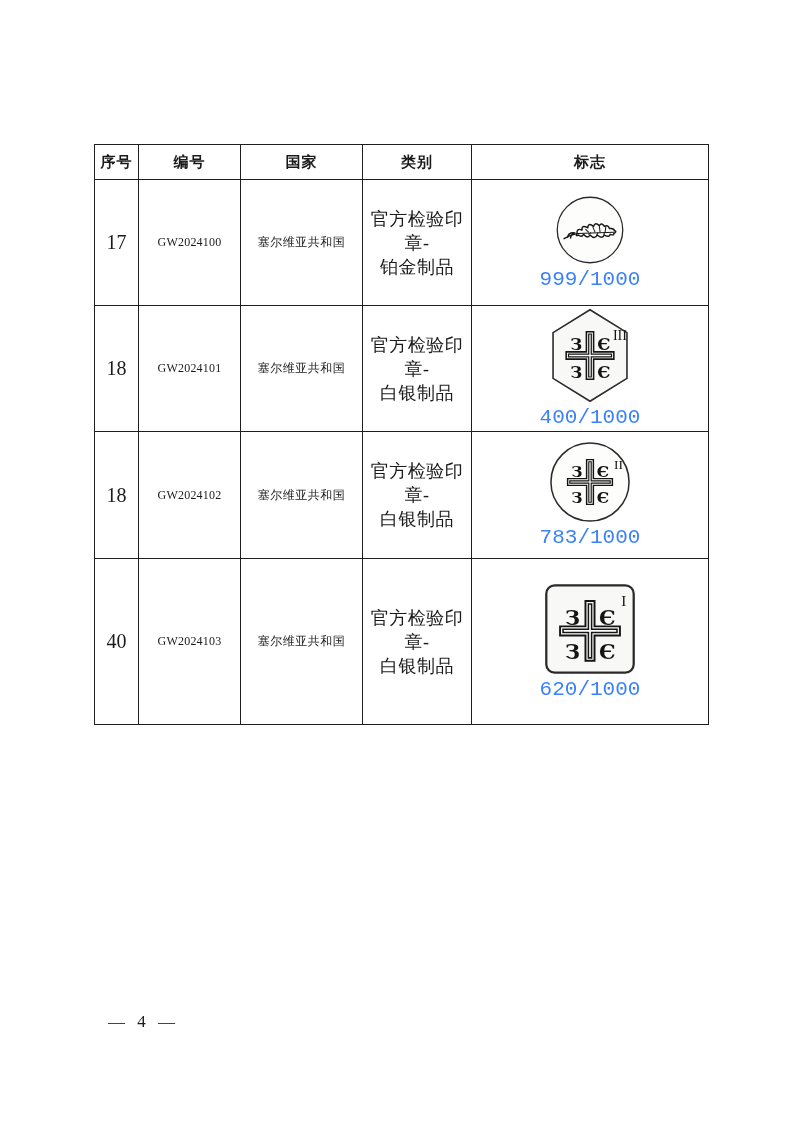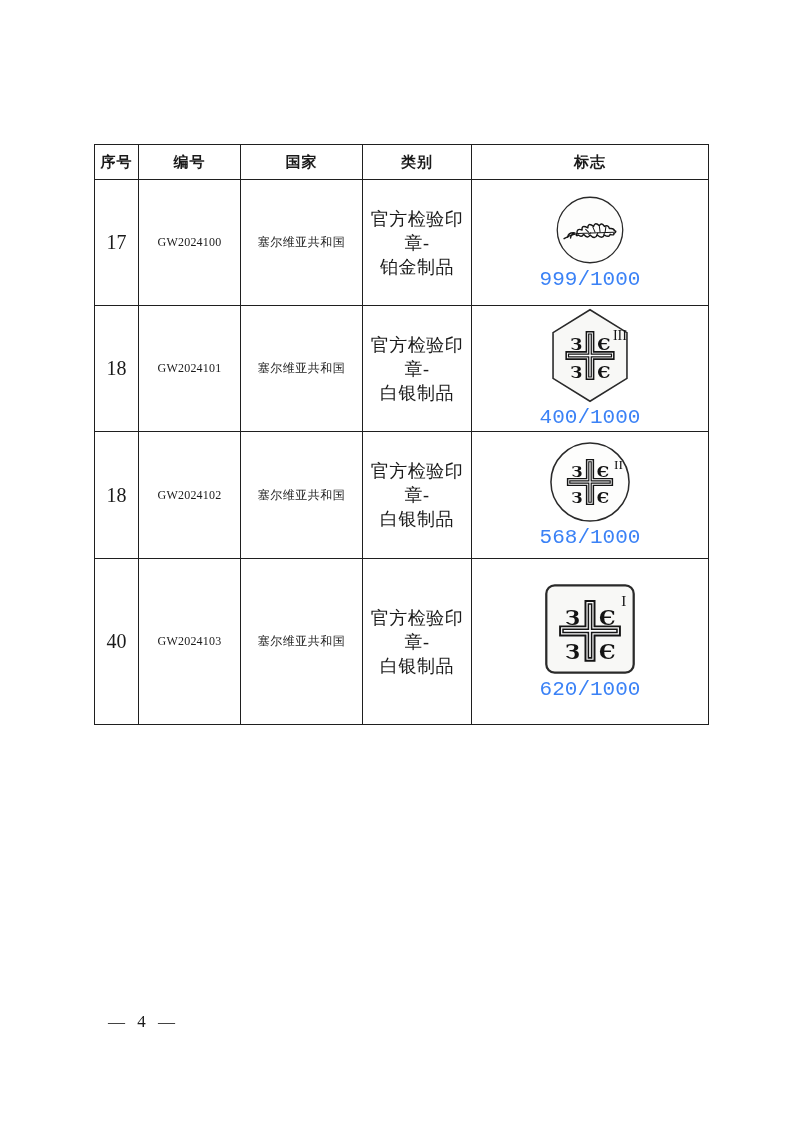--- a/index.html
+++ b/index.html
@@ -177,21 +177,21 @@
         <div>官方检验印章-</div>
         <div>白银制品</div>
       </td>
       <td class="cell-mark">
         <div class="mark-wrap">
           <svg width="84" height="84" viewBox="0 0 100 100">
             <circle class="shape-outline circle" cx="50" cy="50" r="46.5"></circle>
             <use href="#serbian-cross" transform="translate(19,19) scale(0.62)"></use>
             <text class="numeral" x="84" y="34">II</text>
           </svg>
-          <div class="fineness">568/1000</div>
+          <div class="fineness">783/1000</div>
         </div>
       </td>
     </tr>
 
     <tr style="height:166px">
       <td class="cell-no">40</td>
       <td class="cell-code">GW2024103</td>
       <td class="cell-country">塞尔维亚共和国</td>
       <td class="cell-category">
         <div>官方检验印章-</div>

